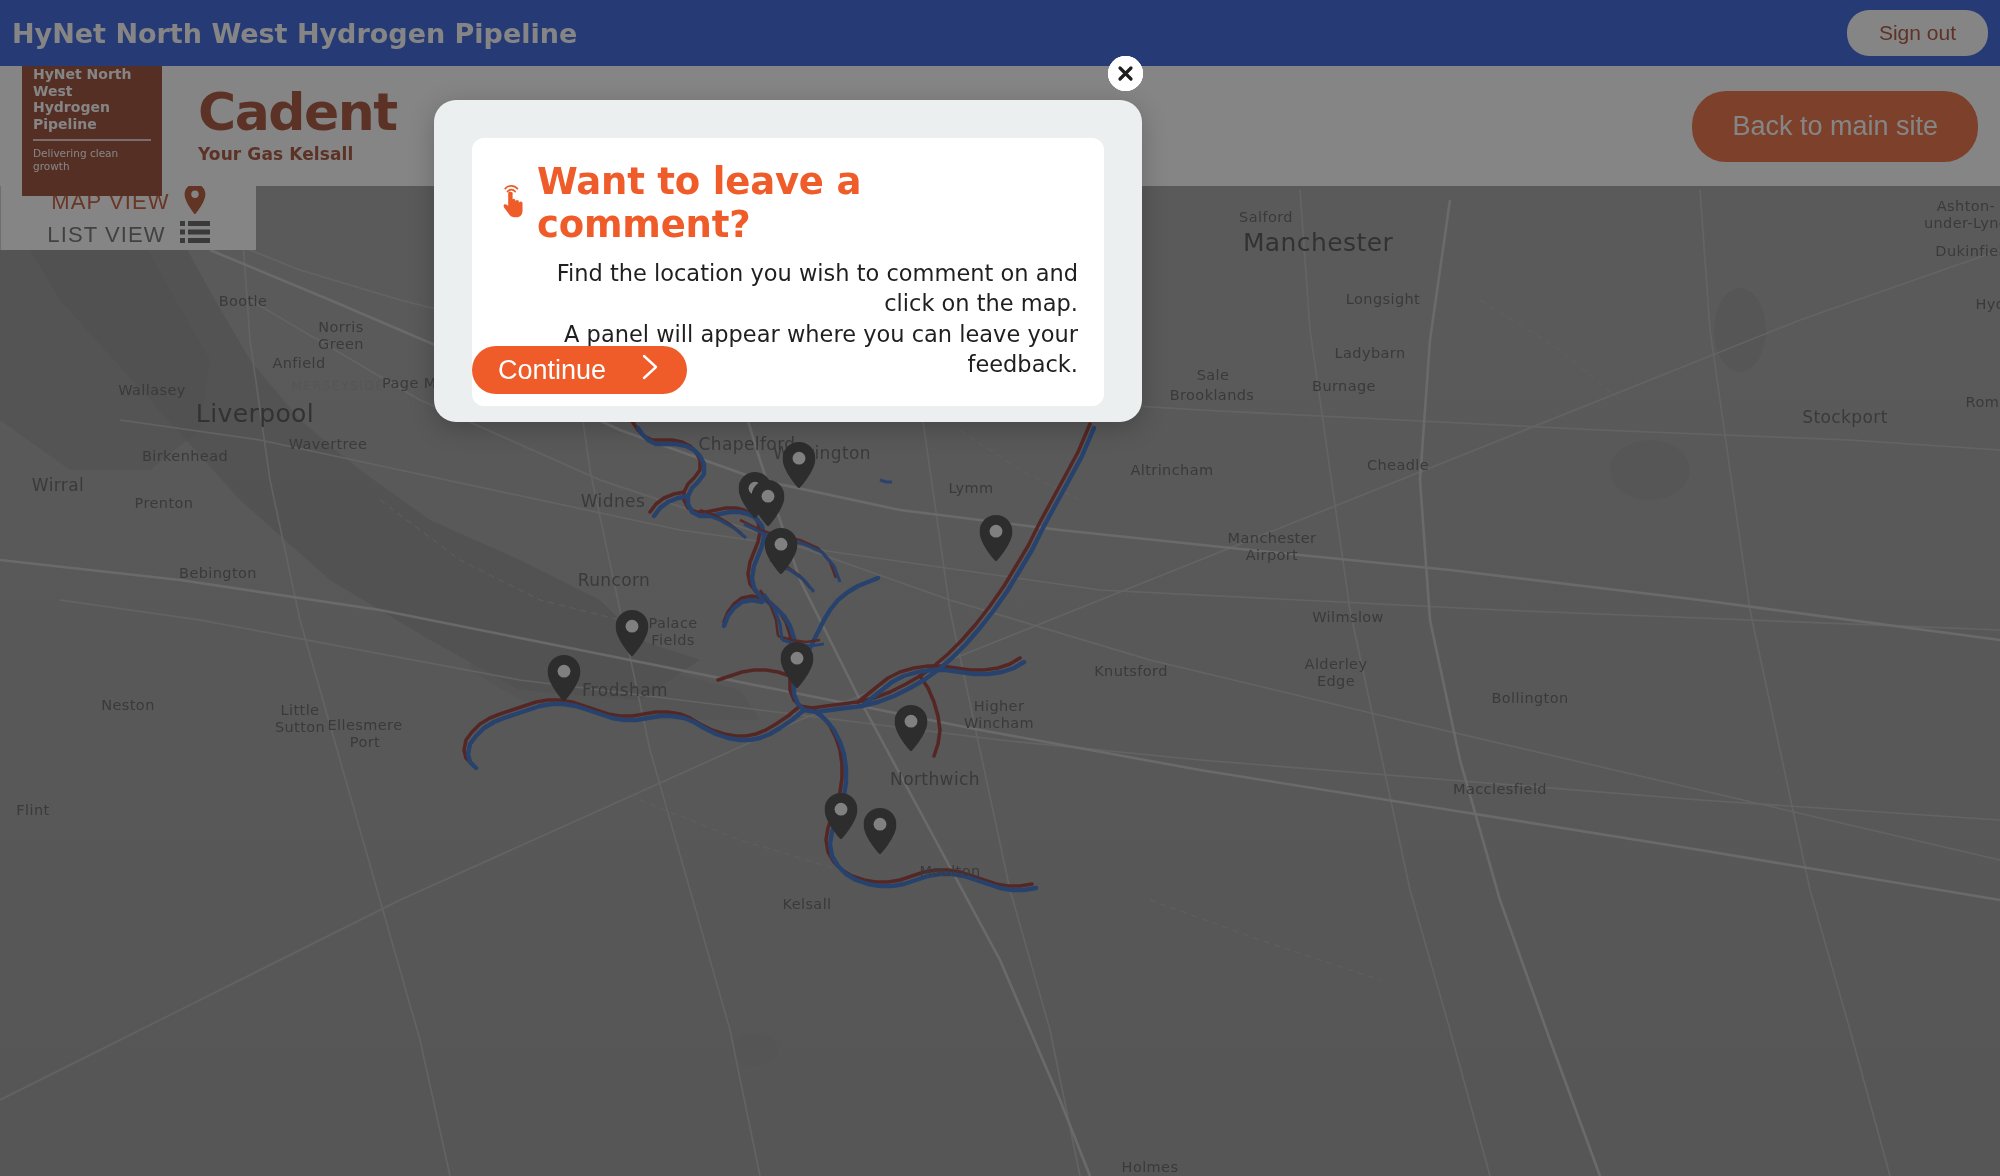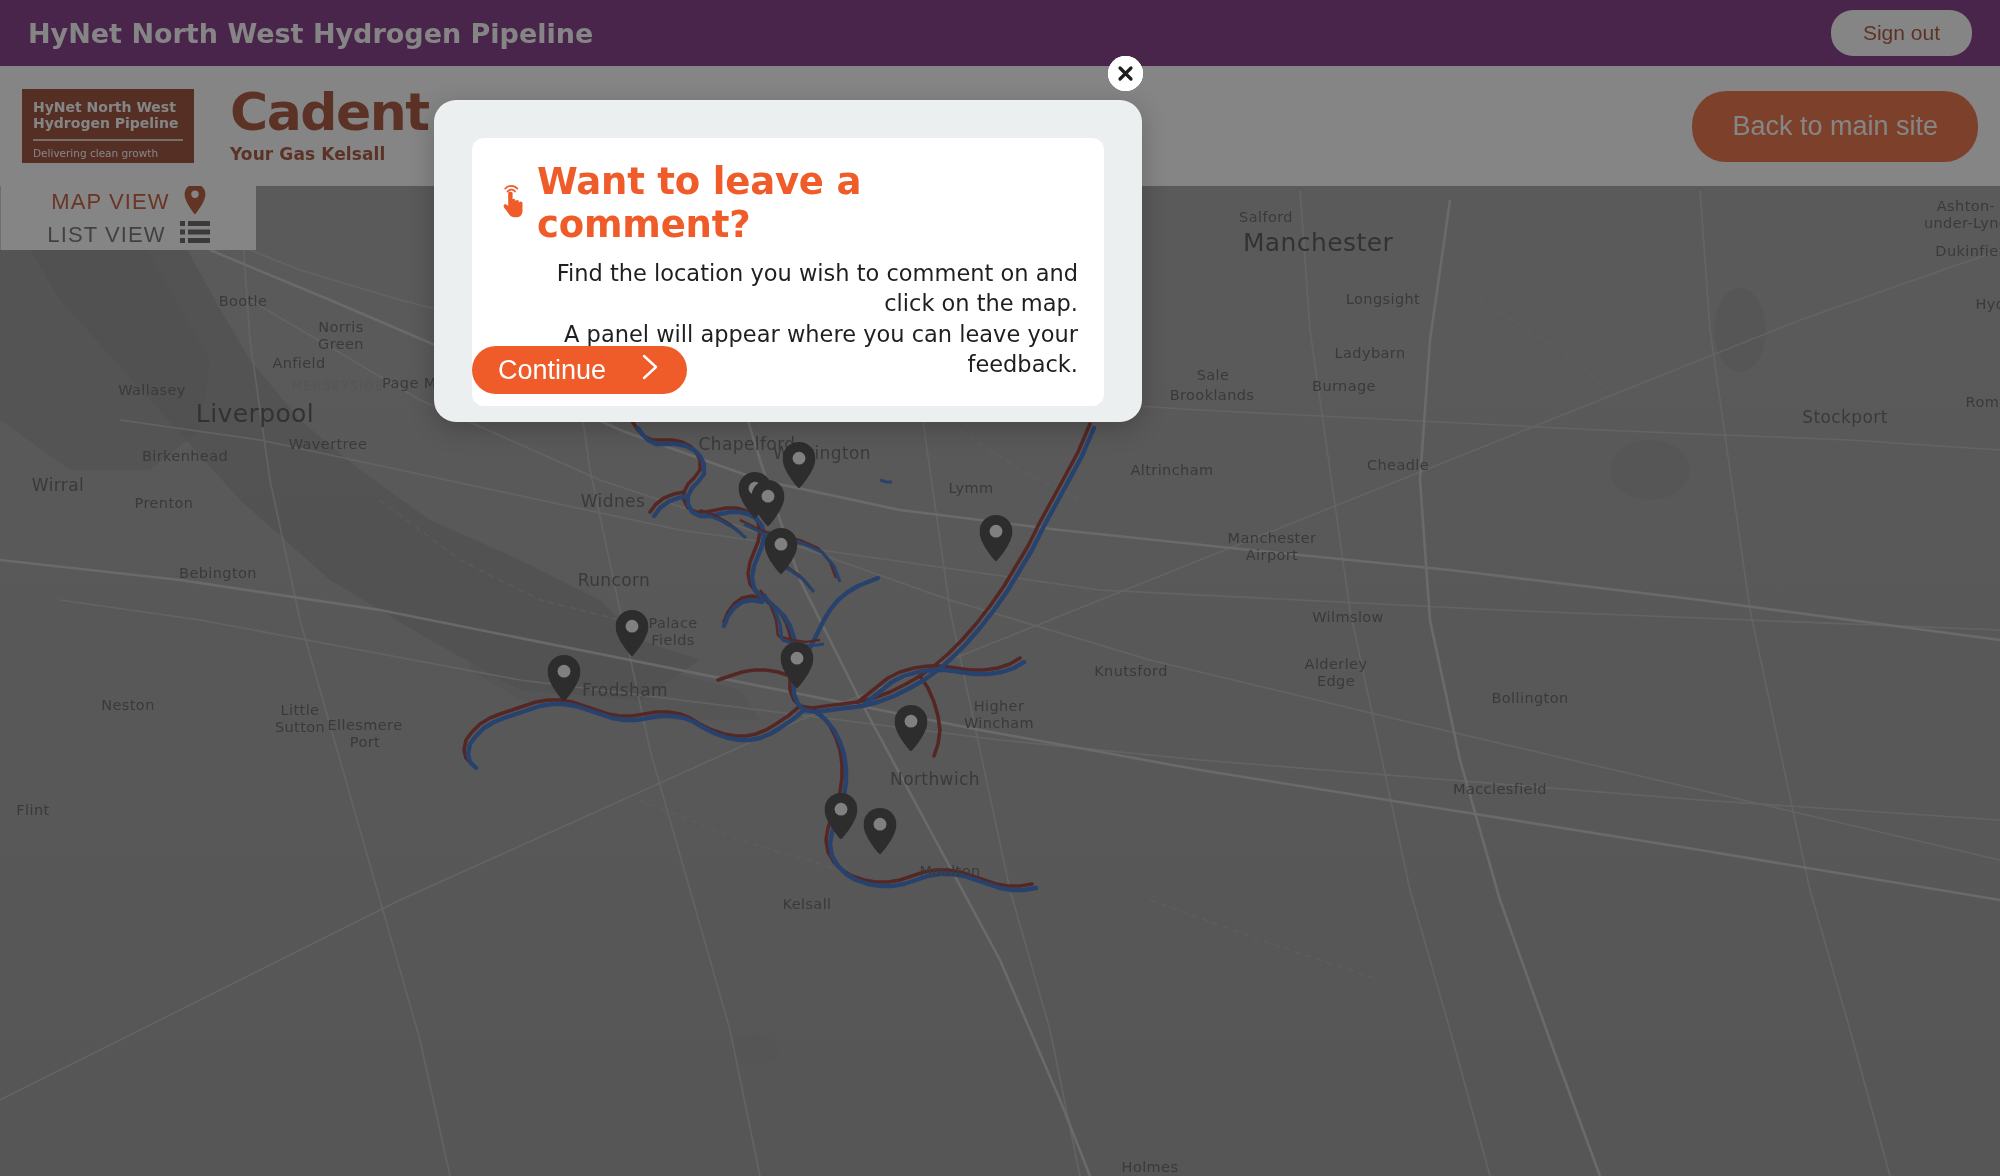--- a/index.html
+++ b/index.html
@@ -47,42 +47,42 @@
   .zoom-btn {
     height: 33px; display: flex; align-items: center; justify-content: center;
     font-size: 25px; color: #111; cursor: pointer; background: #fdfdfd;
     line-height: 1;
   }
   .zoom-btn + .zoom-btn { border-top: 1px solid #d2d2d2; }
 
   
   .topbar {
     position: absolute; left: 0; top: 0; width: 2000px; height: 66px;
-    background: #701a75; display: flex; align-items: center;
-    padding: 0 28px; z-index: 20;
+    background: #1d4ed8; display: flex; align-items: center;
+    padding: 0 12px; z-index: 20;
   }
   .topbar-title {
     color: #fff; font-size: 27px; font-weight: bold;
     font-family: "DejaVu Sans", sans-serif;
   }
   .signout-btn {
     margin-left: auto; background: #ffffff; color: #a23a1d;
     border: none; border-radius: 22px;
     padding: 11px 32px; font-size: 21px; cursor: pointer;
     font-family: "Liberation Sans", sans-serif;
   }
 
   
   .header {
     position: absolute; left: 0; top: 66px; width: 2000px; height: 120px;
     background: #ffffff; display: flex; align-items: center;
     padding: 0 22px; z-index: 18;
   }
   .brand-badge {
-    width: 172px; background: #8c3118; color: #fff; padding: 10px 11px 4px;
+    width: 140px; background: #8c3118; color: #fff; padding: 10px 11px 24px;
     font-family: "DejaVu Sans", sans-serif; line-height: 1.18;
   }
   .brand-badge .bb-top { font-size: 14px; font-weight: bold; }
   .brand-badge .bb-rule { height: 2px; background: #e2c9c0; margin: 7px 0 6px; }
   .brand-badge .bb-sub { font-size: 10.5px; }
   .cadent { margin-left: 36px; }
   .cadent-word {
     font-family: "DejaVu Sans", sans-serif; font-weight: bold;
     font-size: 52px; color: #9c3a1c; letter-spacing: -1.5px; line-height: .95;
   }

